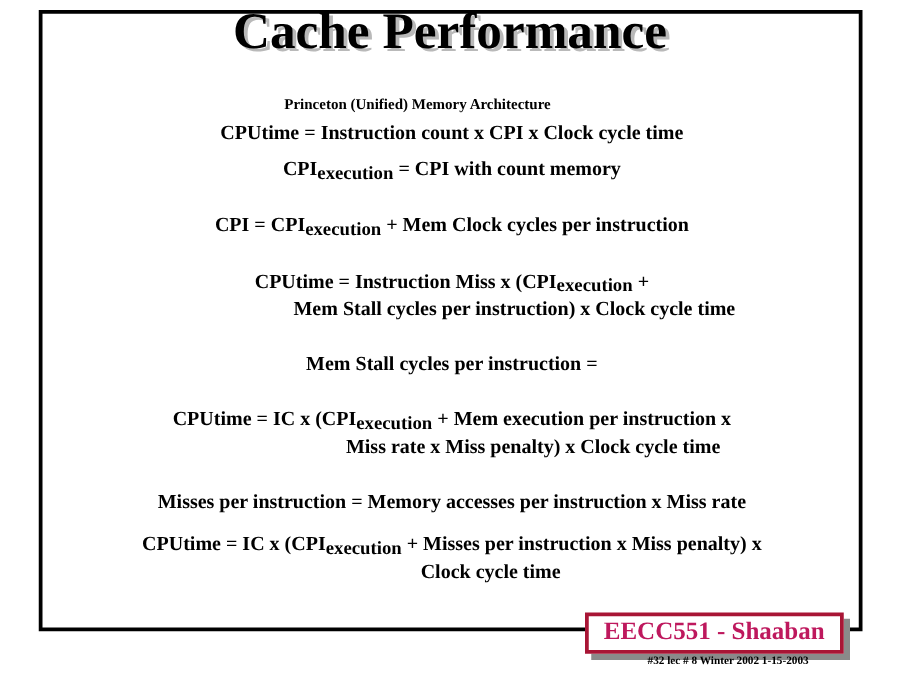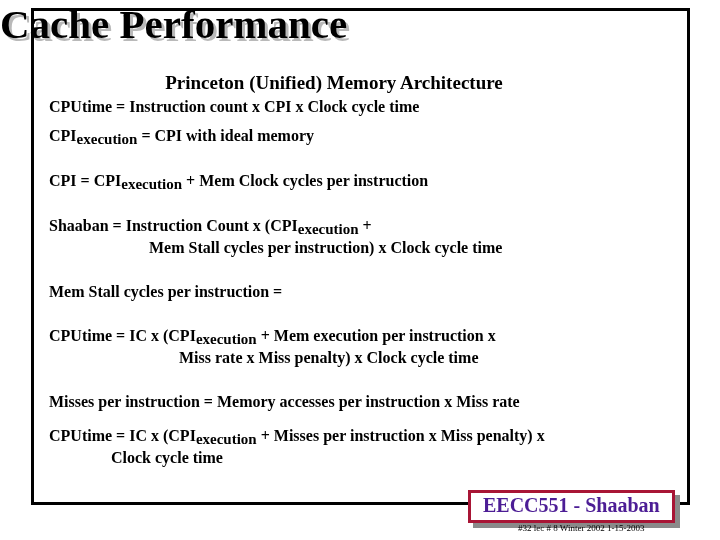--- a/index.html
+++ b/index.html
@@ -27,21 +27,21 @@
     box-sizing: border-box;
     background: transparent;
   }
 
   
   #slide-title {
     position: absolute;
     left: 0;
     top: 0;
     width: 720px;
-    text-align: left;
+    text-align: center;
     font-family: "Liberation Serif", "DejaVu Serif", serif;
     font-weight: bold;
     font-size: 41px;
     line-height: 48px;
     letter-spacing: 0px;
     color: #000000;
     text-shadow: 3px 3px 0 #b9b9b9;
     white-space: nowrap;
     z-index: 5;
   }
@@ -53,28 +53,29 @@
     top: 70px;
     width: 625px;
     font-family: "Liberation Serif", "DejaVu Serif", serif;
     font-weight: bold;
     font-size: 16px;
     line-height: 21px;
     z-index: 4;
   }
   .subhead {
     text-align: center;
-    font-size: 19px;
+    font-size: 12px;
     line-height: 26px;
     padding-right: 55px;
     white-space: nowrap;
   }
   .para {
     margin: 0;
     white-space: nowrap;
+    text-align: center;
   }
   .gap-lg { height: 23px; }
   .gap-md { height: 13px; }
   .gap-sm { height: 8px; }
   .line { white-space: nowrap; }
   .indent-1 { padding-left: 62px; }
   .indent-2 { padding-left: 100px; }
   .indent-3 { padding-left: 110px; }
   .indent-4 { padding-left: 130px; }
   sub {
@@ -96,28 +97,28 @@
     position: relative;
     border: 3px solid #a81535;
     background: #ffffff;
     padding: 1px 12px 3px 12px;
     box-shadow: 5px 5px 0 #8a8a8a;
     font-family: "Liberation Serif", "DejaVu Serif", serif;
     font-weight: bold;
     font-size: 20px;
     line-height: 23px;
     white-space: nowrap;
-    color: #4c1d95;
+    color: #be185d;
   }
   #badge-subtext {
     position: absolute;
     left: 518px;
     top: 523px;
     font-family: "Liberation Serif", "DejaVu Serif", serif;
-    font-weight: normal;
+    font-weight: bold;
     font-size: 9px;
     line-height: 11px;
     white-space: nowrap;
     color: #000000;
     z-index: 9;
   }
 </style>
 </head>
 <body>
 
@@ -126,29 +127,29 @@
 <div id="slide-title">Cache Performance</div>
 
 <div id="body-block">
 
   <div class="subhead">Princeton (Unified) Memory Architecture</div>
 
   <div class="para line"><span>CPUtime = </span><span> Instruction count x  CPI  x  Clock cycle time</span></div>
 
   <div class="gap-sm"></div>
 
-  <div class="para line"><span>CPI</span><sub>execution</sub><span>  =   CPI with ideal memory</span></div>
+  <div class="para line"><span>CPI</span><sub>execution</sub><span>  =   CPI with count memory</span></div>
 
   <div class="gap-lg"></div>
 
   <div class="para line"><span>CPI =    CPI</span><sub>execution</sub><span>  +   Mem Clock cycles per instruction</span></div>
 
   <div class="gap-lg"></div>
 
-  <div class="para line"><span>Shaaban  =  Instruction Count x   (CPI</span><sub>execution</sub><span>  +</span></div>
+  <div class="para line"><span>CPUtime  =  Instruction Miss x   (CPI</span><sub>execution</sub><span>  +</span></div>
   <div class="para line indent-2">Mem Stall  cycles per instruction)    x   Clock cycle time</div>
 
   <div class="gap-lg"></div>
 
   <div class="para line">Mem Stall  cycles per instruction =</div>
 
   <div class="gap-lg"></div>
 
   <div class="para line"><span>CPUtime  =  IC x  (CPI</span><sub>execution</sub><span> +  Mem execution per instruction  x</span></div>
   <div class="para line indent-4">Miss rate x Miss penalty)  x   Clock cycle time</div>

